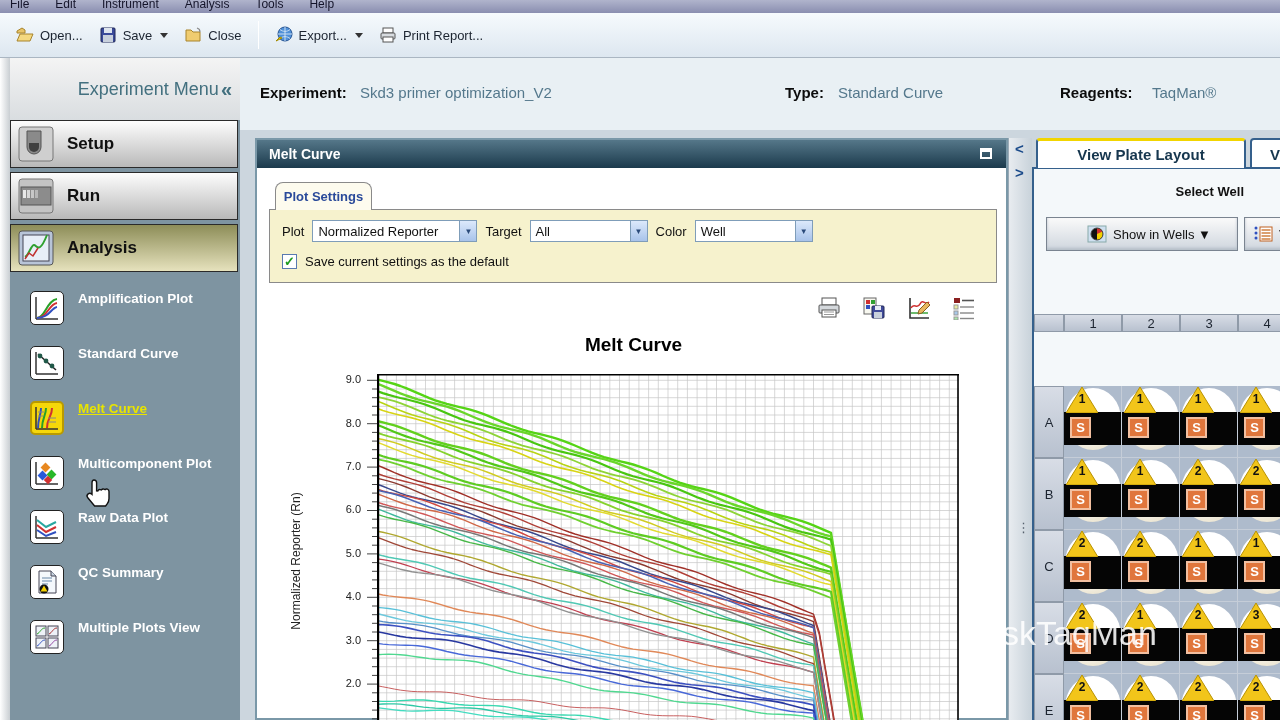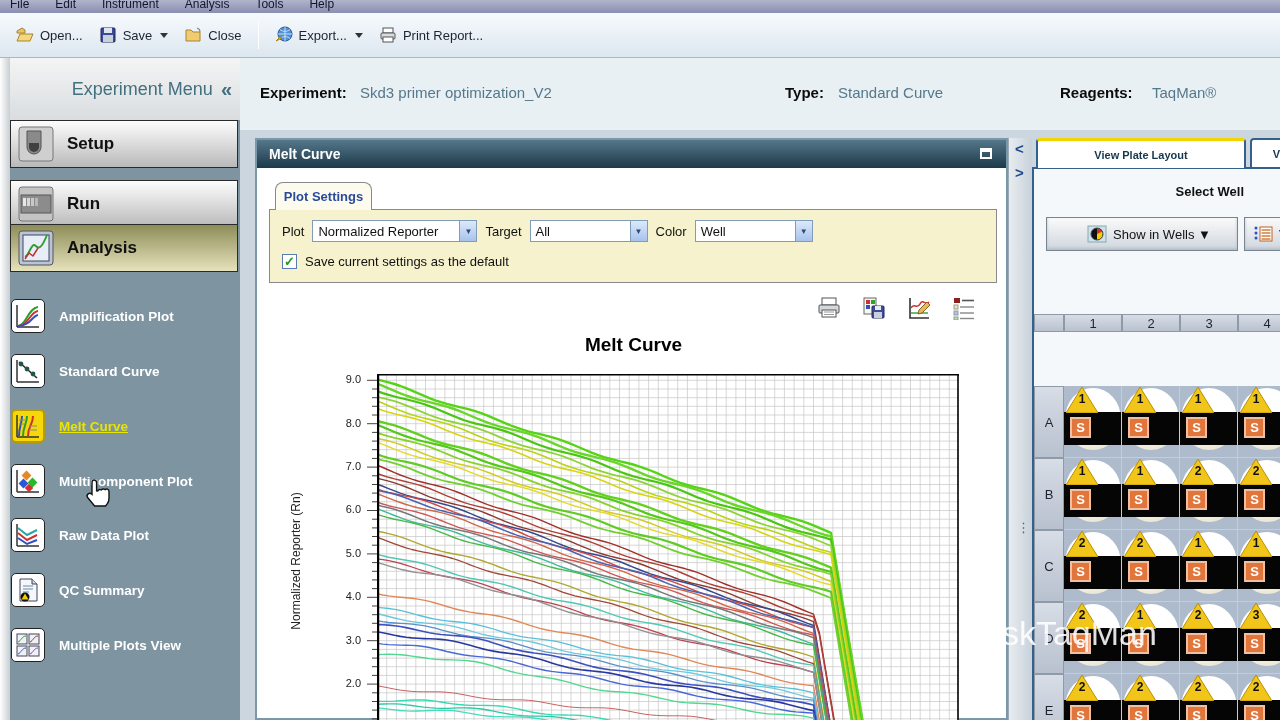--- a/index.html
+++ b/index.html
@@ -23,31 +23,31 @@
   .dd-arrow { width:0; height:0; border-left:4px solid transparent; border-right:4px solid transparent;
               border-top:5px solid #333; margin-left:2px; }
   .tb-icon { width:18px; height:18px; display:inline-block; }
 
   
   #sidebar { position:absolute; left:0; top:58px; width:240px; height:662px; background:#7e94a1; }
   #sidebar-strip { position:absolute; left:0; top:0; width:10px; height:662px;
                    background:linear-gradient(90deg,#ffffff,#c9ced2); }
   #sidebar-header { position:absolute; left:10px; top:0; width:230px; height:62px;
                     background:linear-gradient(#f4f4f4,#d9dde0); display:flex; align-items:center;
-                    justify-content:flex-end; padding-right:8px; gap:8px; }
+                    justify-content:flex-end; padding-right:8px; gap:2px; }
   #sidebar-header .t { color:#43707f; font-size:18px; }
   #sidebar-header .c { color:#43707f; font-size:20px; font-weight:bold; }
   .side-big { position:absolute; left:10px; width:228px; height:48px; border:1px solid #2a2a2a;
               display:flex; align-items:center; gap:12px; padding-left:6px;
               background:linear-gradient(#fdfdfd,#b9b9b9); }
   .side-big .lbl { font-size:17px; font-weight:bold; color:#101010; }
   .side-big.active { background:linear-gradient(#8d8d58,#e6e2bd); }
   .big-ic { width:38px; height:38px; }
-  .side-item { position:absolute; left:3px; width:228px; height:50px; display:flex;
-               align-items:center; gap:14px; padding-left:8px; }
+  .side-item { position:absolute; left:22px; width:228px; height:50px; display:flex;
+               align-items:flex-start; gap:14px; padding-left:8px; }
   .side-ic { width:34px; height:34px; background:#fff; border:1px solid #222; border-radius:5px;
              display:flex; align-items:center; justify-content:center; }
   .side-ic.sel { background:#f6d70a; border:2px solid #b99a00; }
   .side-item .lbl { font-size:13.5px; font-weight:bold; color:#ffffff; }
   .side-item .lbl.sel { color:#e8e400; text-decoration:underline; }
   #cursor-hand { position:absolute; left:82px; top:420px; width:30px; height:34px; }
 
   
   #exp-header { position:absolute; left:240px; top:58px; width:1040px; height:72px; background:#e9f0f4; }
   .hdr-label { position:absolute; font-size:15px; font-weight:bold; color:#0c0c0c; top:26px; }
@@ -96,21 +96,21 @@
   
   #divider { position:absolute; left:1008px; top:138px; width:24px; height:582px;
              background:linear-gradient(90deg,#e8ecf0,#c8d2da); border-left:1px solid #9aaab6; }
   .chev { position:absolute; left:6px; font-size:15px; font-weight:bold; color:#1a4a8a; }
   #divider-dots { position:absolute; left:8px; top:382px; font-size:13px; color:#55606c; letter-spacing:0; }
 
   
   #right-panel { position:absolute; left:1032px; top:138px; width:248px; height:582px; }
   .rp-tab { position:absolute; top:0; height:30px; background:#fff; border:2px solid #35608c;
             border-bottom:none; border-radius:4px 4px 0 0; display:flex; align-items:center;
-            justify-content:center; font-size:11px; font-weight:bold; color:#16364e; }
+            justify-content:center; font-size:15px; font-weight:bold; color:#16364e; }
   .rp-tab.active { border-top:3px solid #f2d500; z-index:2; }
   #rp-content { position:absolute; left:0; top:29px; width:248px; height:553px;
                 background:#f4f8fa; border:2px solid #35608c; border-right:none; }
   #select-wells { position:absolute; right:36px; top:15px; font-size:13px; font-weight:bold; color:#111; }
   .rp-btn { position:absolute; top:48px; height:34px; border:1px solid #7a8490;
             background:linear-gradient(#fafafa,#cfd6de); box-shadow:inset 0 -2px 3px #b5bfc8;
             display:flex; align-items:center; gap:6px; padding:0 8px; font-size:13px; color:#111; }
   .rp-btn .ic { width:20px; height:18px; }
 
   #plate-grid { position:absolute; left:0px; top:145px; display:grid;
@@ -203,21 +203,21 @@
     </div>
 
     <div class="side-big" style="top:62px;">
       <svg class="big-ic" viewBox="0 0 38 38">
           <rect x="2" y="2" width="34" height="34" rx="3" fill="#cfcfcf" stroke="#777"></rect>
           <path d="M10 6 h14 v16 a7 7 0 0 1 -14 0z" fill="#8a8a8a" stroke="#555"></path>
           <path d="M12 18 h10 v4 a5 5 0 0 1 -10 0z" fill="#404040"></path>
         </svg>
       <span class="lbl">Setup</span>
     </div>
-    <div class="side-big" style="top:122px;">
+    <div class="side-big" style="top:114px;">
       <svg class="big-ic" viewBox="0 0 38 38">
           <rect x="2" y="2" width="34" height="34" rx="3" fill="#c4c4c4" stroke="#777"></rect>
           <rect x="4" y="10" width="30" height="18" fill="#8c8c8c" stroke="#555"></rect>
           <rect x="6" y="13" width="3" height="8" fill="#e8e8e8"></rect>
           <rect x="10" y="13" width="3" height="8" fill="#d8d8d8"></rect>
           <rect x="14" y="13" width="3" height="8" fill="#c8c8c8"></rect>
           <rect x="18" y="13" width="3" height="8" fill="#b8b8b8"></rect>
         </svg>
       <span class="lbl">Run</span>
     </div>

